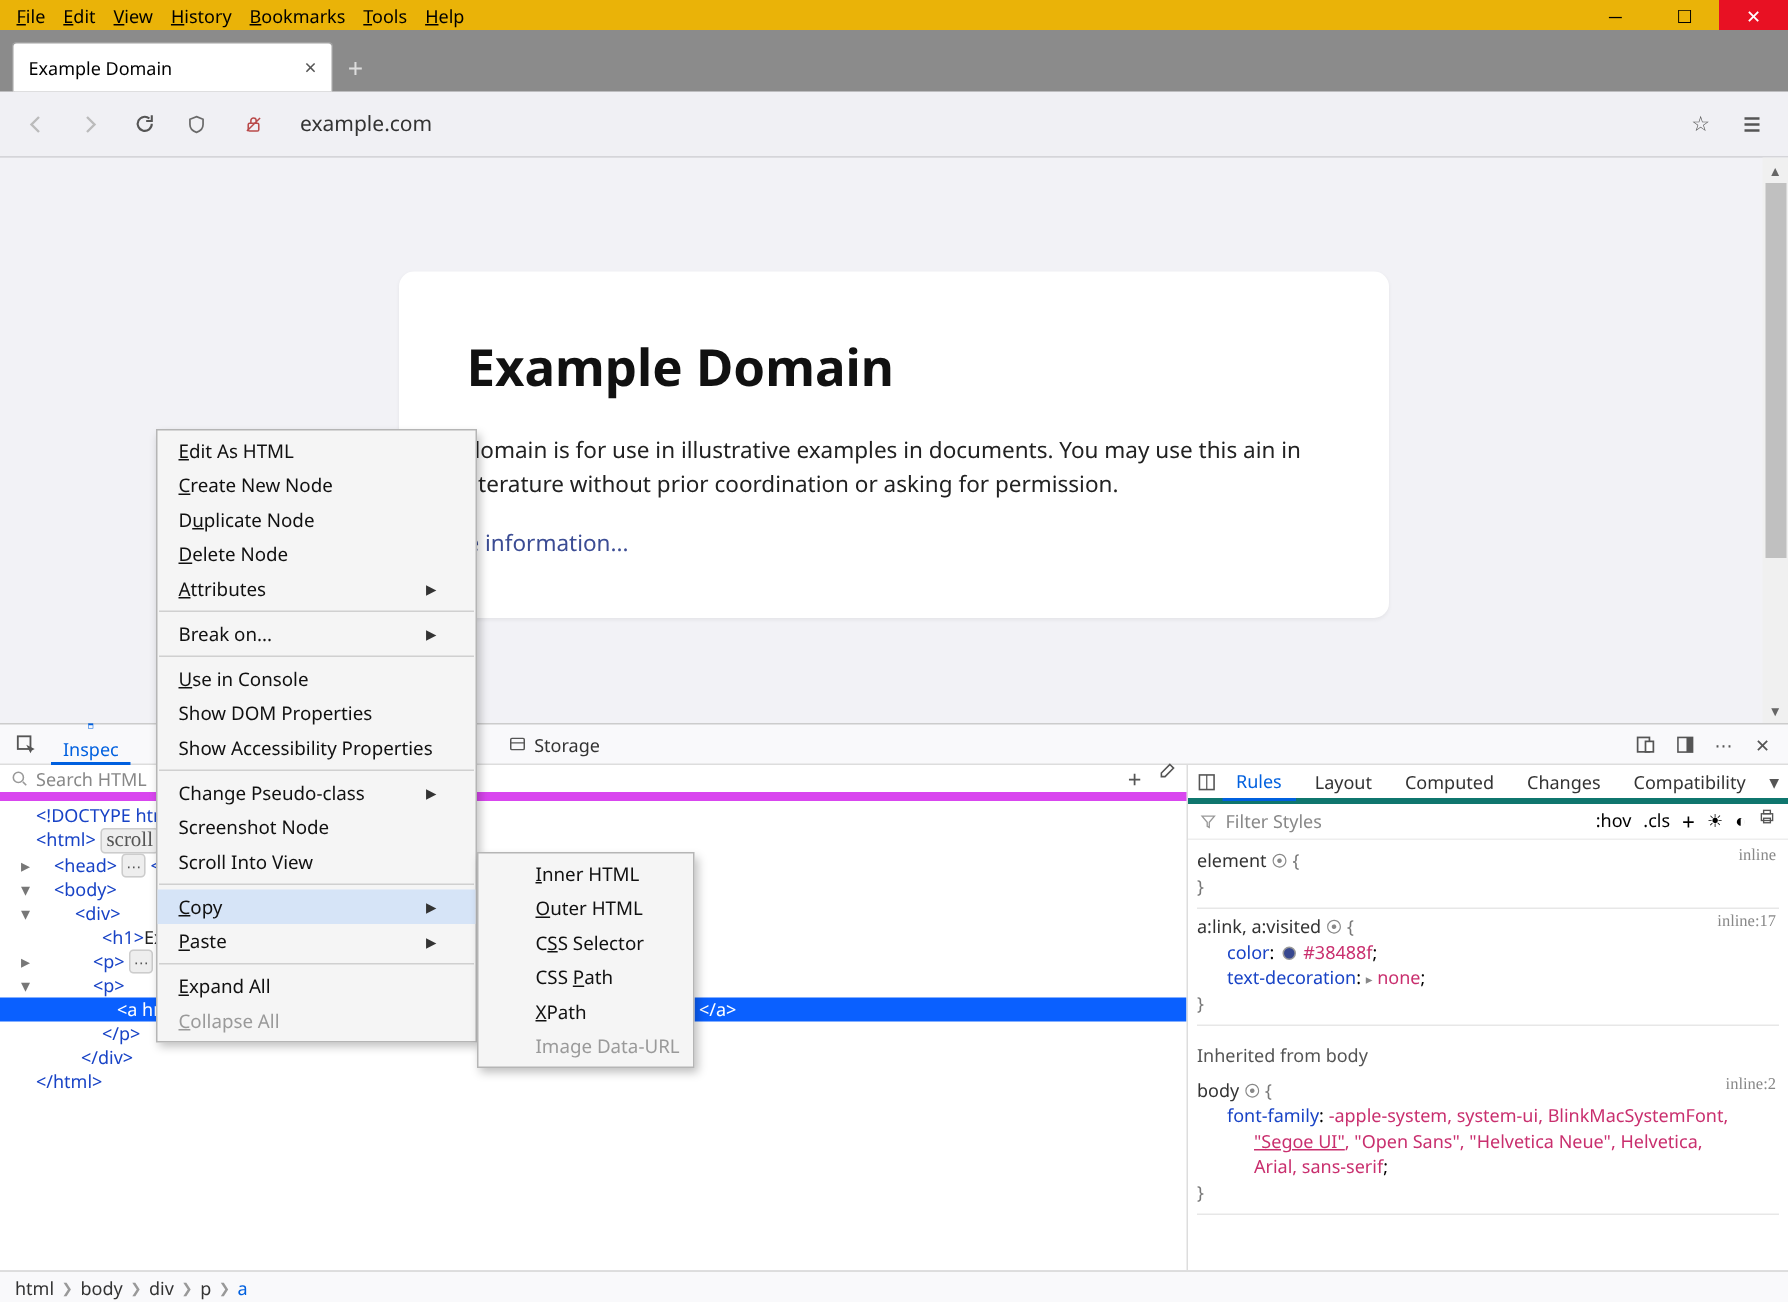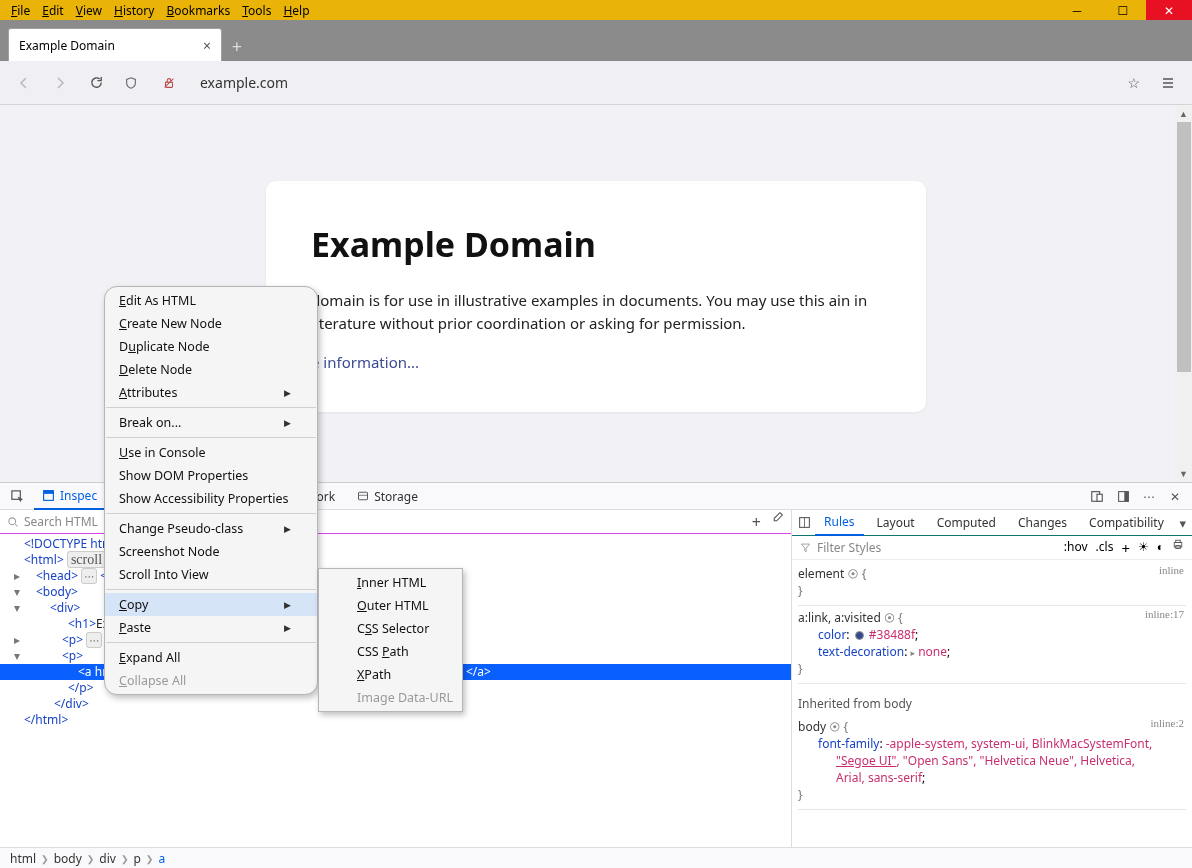--- a/index.html
+++ b/index.html
@@ -35,45 +35,45 @@
 #page { background:#f2f2f6; height:100%; padding-top:76px; }
 .card { background:#fff; width:660px; margin:0 auto; border-radius:10px; padding:40px 45px; box-shadow:0 1px 3px rgba(0,0,0,.06); }
 .card h1 { font-size:34px; font-weight:700; color:#111; margin-bottom:22px; }
 .card p { font-size:15px; color:#222; line-height:1.5; margin-bottom:18px; }
 .card a { color:#3b4c94; text-decoration:none; font-size:15px; }
 
 
 #devtop { background:#f9f9fb; border-top:1px solid #ccc; border-bottom:1px solid #ddd; height:28px; display:flex; align-items:center; padding:0 6px; gap:6px; font-size:12px; }
 #devtop .dicon { width:22px; display:flex; align-items:center; justify-content:center; color:#555; }
 .devtab { display:flex; align-items:center; gap:5px; padding:0 8px; height:28px; color:#333; }
-.devtab.active { color:#0060df; border-bottom:2px solid #0060df; }
+.devtab.active { color:#0060df; border-bottom:2px solid #0060df;flex-direction:column; }
 .devtab .glyph { font-size:11px; }
 .devright { margin-left:auto; display:flex; gap:4px; }
 
 
 #devbody { display:flex; height:337px; background:#fff; }
 #dompaneL { width:792px; display:flex; flex-direction:column; border-right:1px solid #ddd; }
-#searchhtml { height:24px; display:flex; align-items:center; gap:5px; padding:0 7px; color:#888; border-bottom:1px solid #d946ef; }
+#searchhtml { height:24px; display:flex; align-items:center; gap:5px; padding:0 7px; color:#888; border-bottom:6px solid #d946ef; }
 #domtree { flex:1; font-family:Consolas,monospace; font-size:12px; line-height:16px; padding:2px 0; overflow:hidden; }
 .domline { white-space:pre; padding:0 6px 0 24px; color:#4a4a8a; position:relative; }
 .domline .tw { position:absolute; left:0; width:20px; text-align:right; color:#777; }
 .tag { color:#1843c6; }
 .txt { color:#222; }
 .scrollbadge { background:#eee; border:1px solid #ccc; border-radius:3px; font-size:14px; padding:0 3px; color:#555; font-family:"Segoe UI"; }
 .ellip { background:#eee; border:1px solid #ccc; border-radius:3px; font-size:10px; padding:0 2px; color:#555; }
 .domsel { background:#0a60ff; color:#fff; }
 .domsel .tag, .domsel .attrn, .domsel .attrv { color:#fff; }
 .domsel .attrv { text-decoration:underline; }
 .attrn { color:#b52f6a; }
 .attrv { color:#2a5db0; }
 
 
 
 #rulesP { flex:1; display:flex; flex-direction:column; }
-#subTabs { height:26px; display:flex; align-items:center; border-bottom:1px solid #0f766e; padding:0 6px; gap:4px;text-align:center; }
+#subTabs { height:26px; display:flex; align-items:center; border-bottom:4px solid #0f766e; padding:0 6px; gap:4px;text-align:center; }
 .subtab { padding:0 9px; height:26px; display:flex; align-items:center; color:#333; font-size:12px; }
 .subtab.active { color:#0060df; border-bottom:2px solid #0060df; }
 .subright { margin-left:auto; color:#555; font-size:13px; }
 #filterRow { height:24px; display:flex; align-items:center; gap:6px; padding:0 8px; border-bottom:1px solid #eee; color:#888; }
 #filterRow .ricons { margin-left:auto; display:flex; gap:8px; color:#000000; }
 #rules { font-family:Consolas,monospace; font-size:12px; padding:2px 6px; }
 .rule { border-bottom:1px solid #e7e7e7; padding:3px 0 6px; position:relative; }
 .rule .src { position:absolute; right:2px; top:2px; color:#888; font-size:11px; font-family:"Segoe UI"; }
 .sel { color:#333; }
 .brace { color:#777; }
@@ -322,21 +322,21 @@
     <span class="sep">❯</span>
     <span>body</span>
     <span class="sep">❯</span>
     <span>div</span>
     <span class="sep">❯</span>
     <span>p</span>
     <span class="sep">❯</span>
     <span class="sel">a</span>
   </div>
 
-<div class="ctxmenu" id="ctx1" style="left:104px; top:286px; width:214px;border-radius:13px;">
+<div class="ctxmenu" id="ctx1" style="left:104px; top:286px; width:214px;">
     <div class="mitem">
       <span><u>E</u>dit As HTML</span>
     </div>
     <div class="mitem">
       <span><u>C</u>reate New Node</span>
     </div>
     <div class="mitem">
       <span>D<u>u</u>plicate Node</span>
     </div>
     <div class="mitem">

